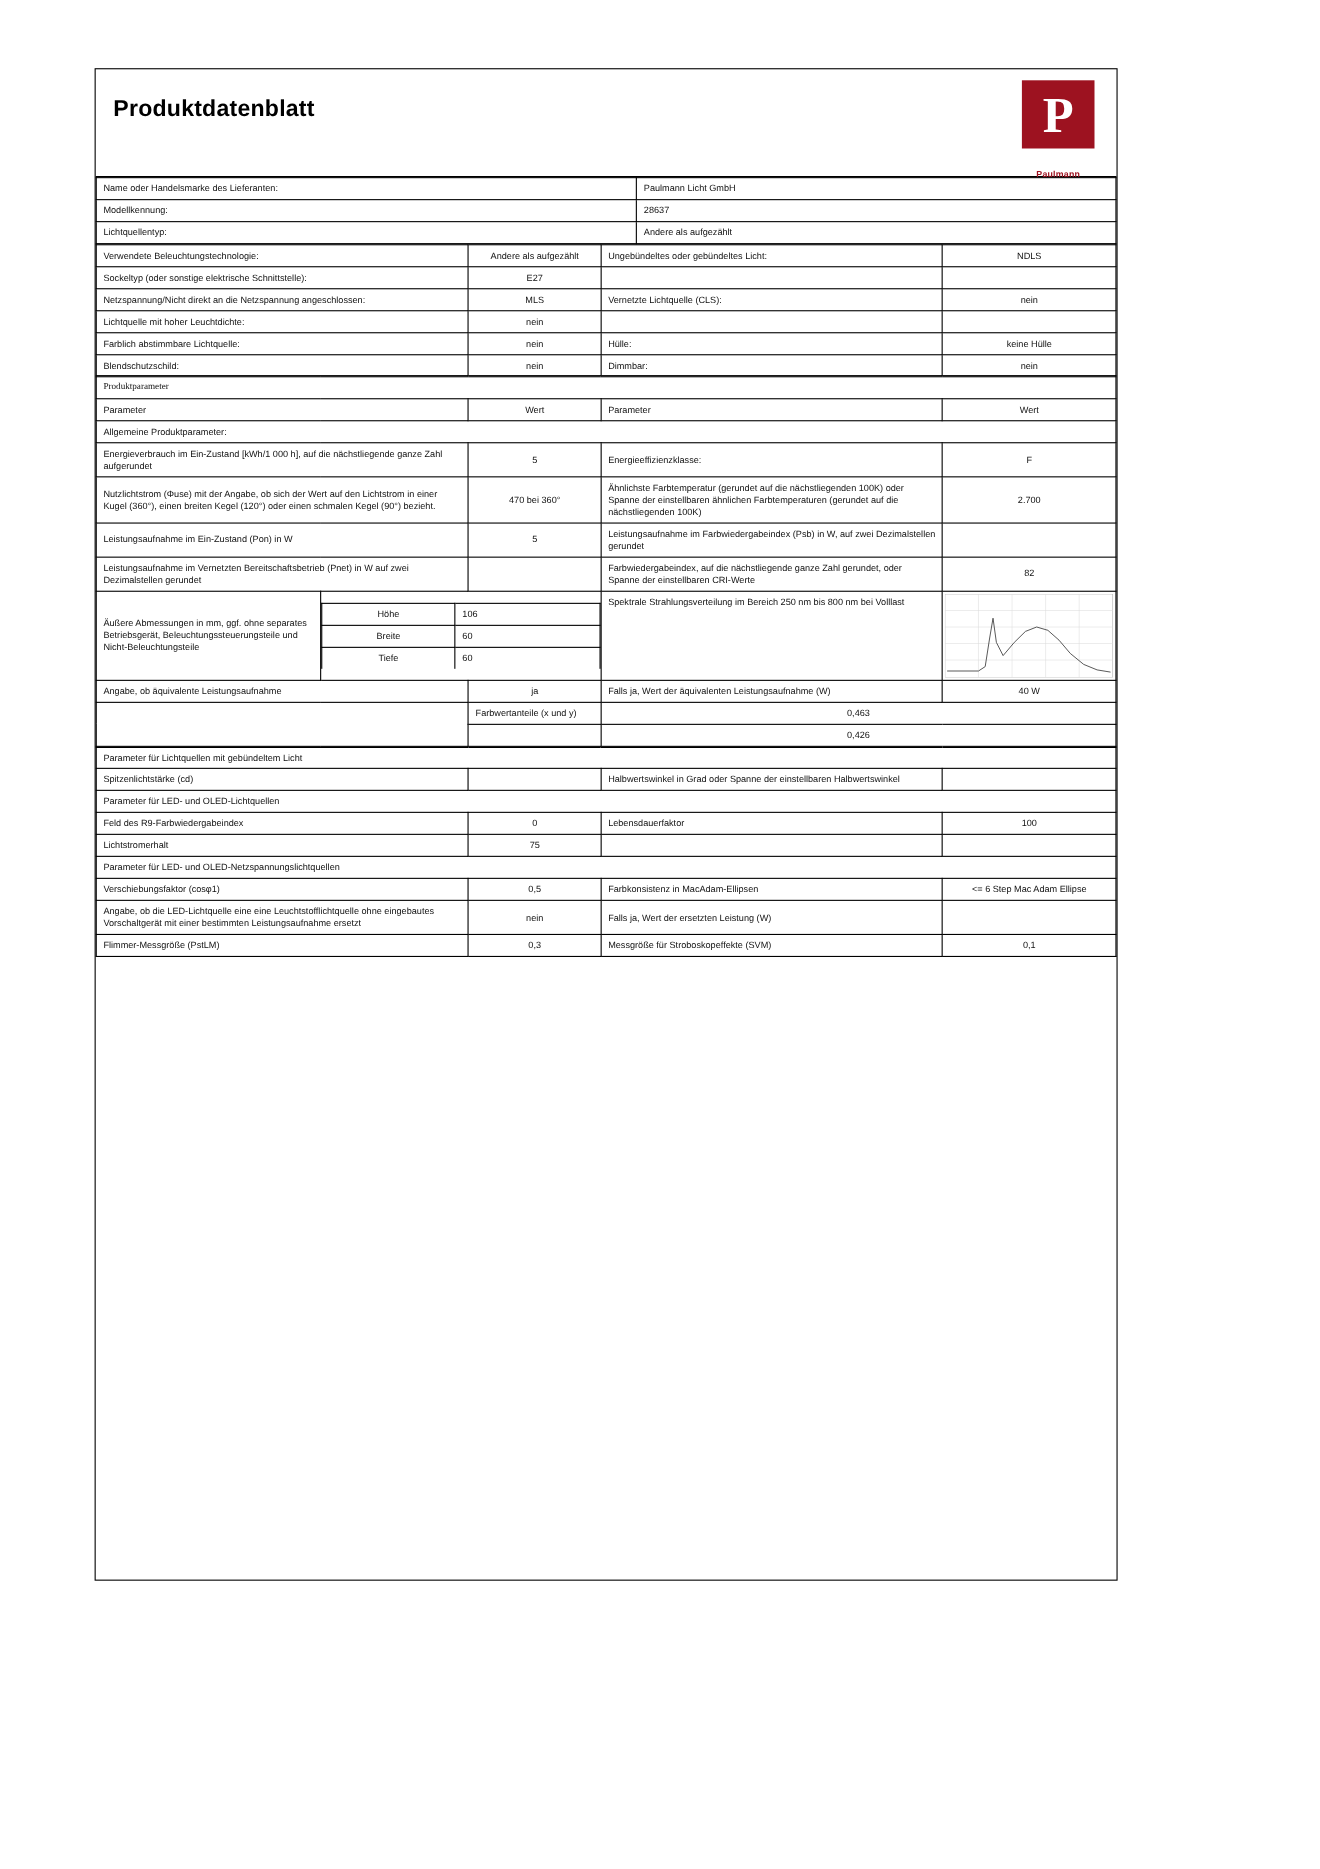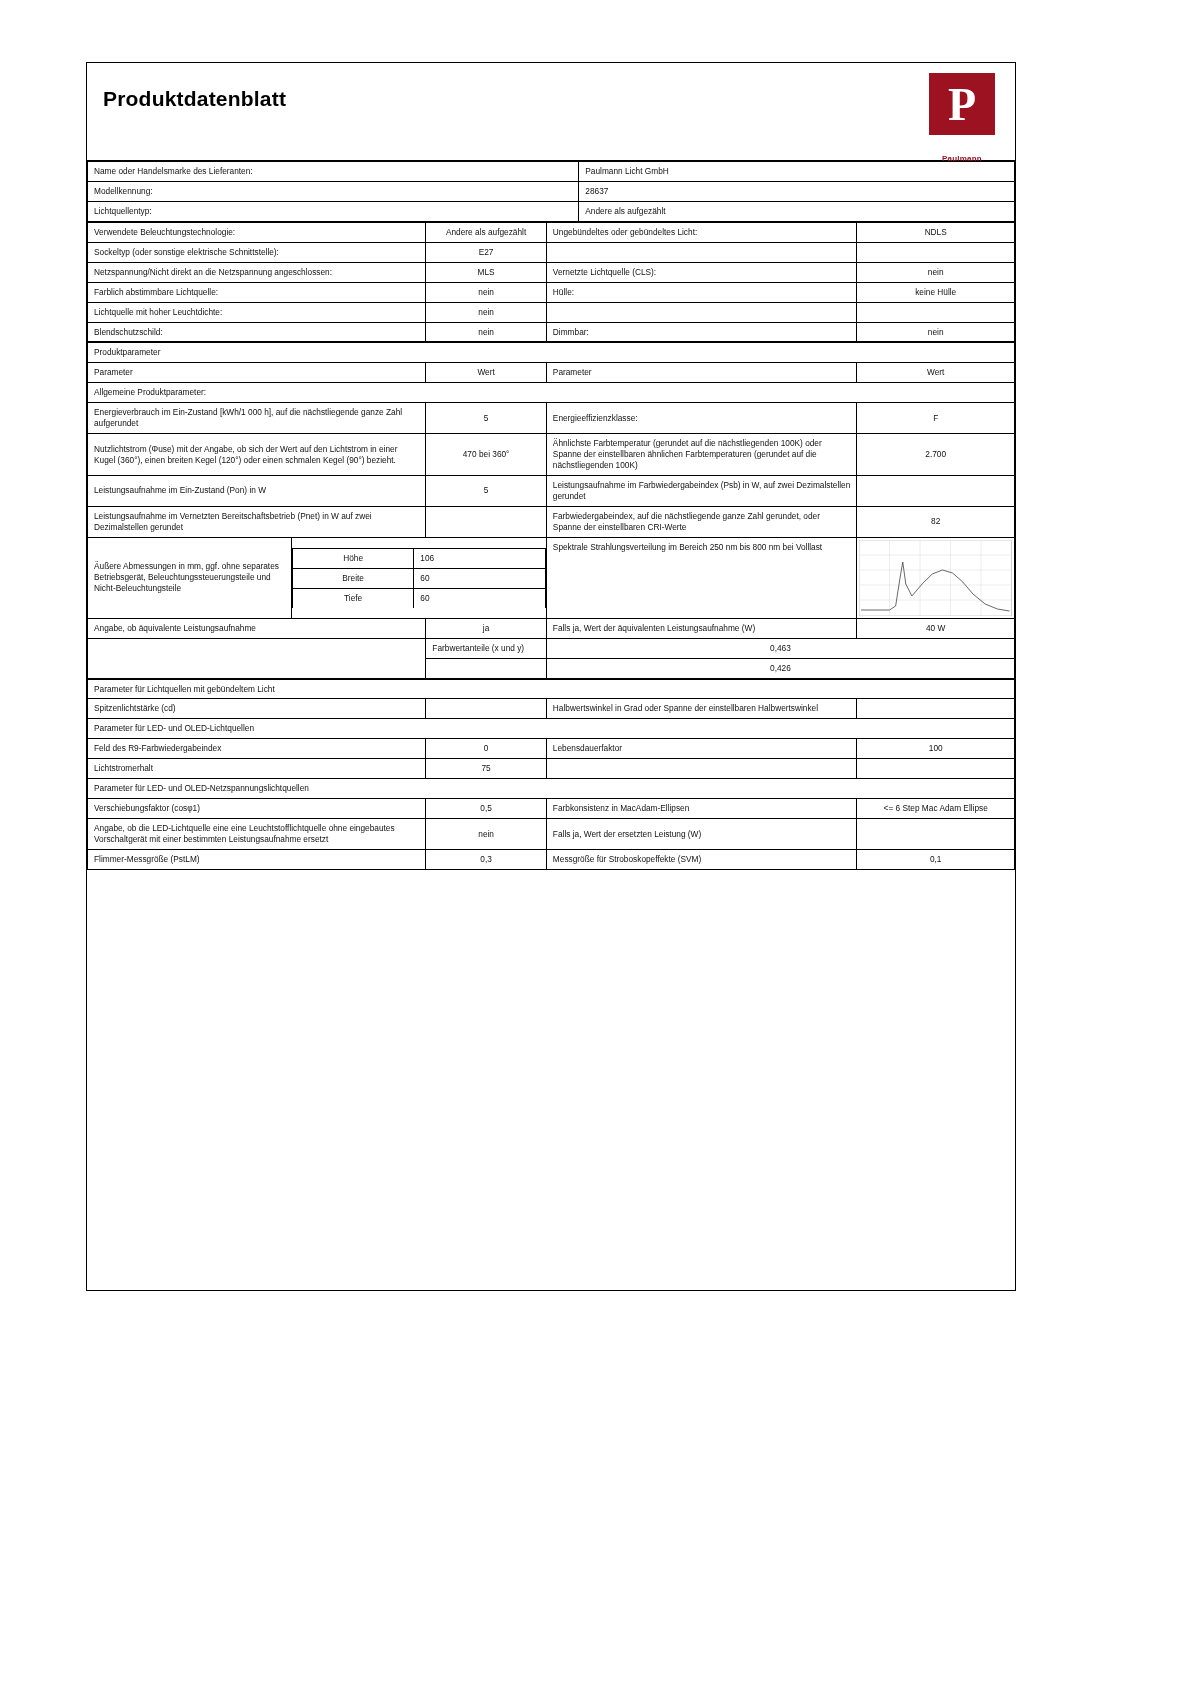--- a/index.html
+++ b/index.html
@@ -13,21 +13,21 @@
     font-family: "Liberation Sans", sans-serif;
     color: #1a1a1a;
     position: relative;
     overflow: hidden;
   }
   .page {
     position: absolute;
     left: 86px;
     top: 62px;
     width: 930px;
-    height: 1229px;
+    height: 1375px;
     border: 1px solid #000;
     box-sizing: border-box;
     background: #fff;
   }
   .header {
     position: relative;
     height: 98px;
     border-bottom: 1px solid #000;
     box-sizing: border-box;
   }
@@ -88,20 +88,21 @@
     word-wrap: break-word;
   }
   td.label { text-align: left; }
   td.value { text-align: center; }
   td.section {
     font-weight: normal;
     text-align: left;
   }
   td.plain-section {
     text-align: left;
+    font-family: Liberation Serif, serif;
   }
   .sub-table {
     width: 100%;
     border-collapse: collapse;
     table-layout: fixed;
   }
   .sub-table td {
     border: 0;
     border-bottom: 1px solid #000;
     padding: 5px 6px;
@@ -173,30 +174,30 @@
         <td class="label"></td>
         <td class="value"></td>
       </tr>
       <tr>
         <td class="label">Netzspannung/Nicht direkt an die Netzspannung angeschlossen:</td>
         <td class="value">MLS</td>
         <td class="label">Vernetzte Lichtquelle (CLS):</td>
         <td class="value">nein</td>
       </tr>
       <tr>
+        <td class="label">Lichtquelle mit hoher Leuchtdichte:</td>
+        <td class="value">nein</td>
+        <td class="label"></td>
+        <td class="value"></td>
+      </tr>
+      <tr>
         <td class="label">Farblich abstimmbare Lichtquelle:</td>
         <td class="value">nein</td>
         <td class="label">Hülle:</td>
         <td class="value">keine Hülle</td>
-      </tr>
-      <tr>
-        <td class="label">Lichtquelle mit hoher Leuchtdichte:</td>
-        <td class="value">nein</td>
-        <td class="label"></td>
-        <td class="value"></td>
       </tr>
       <tr>
         <td class="label">Blendschutzschild:</td>
         <td class="value">nein</td>
         <td class="label">Dimmbar:</td>
         <td class="value">nein</td>
       </tr>
     </tbody>
   </table>
 

